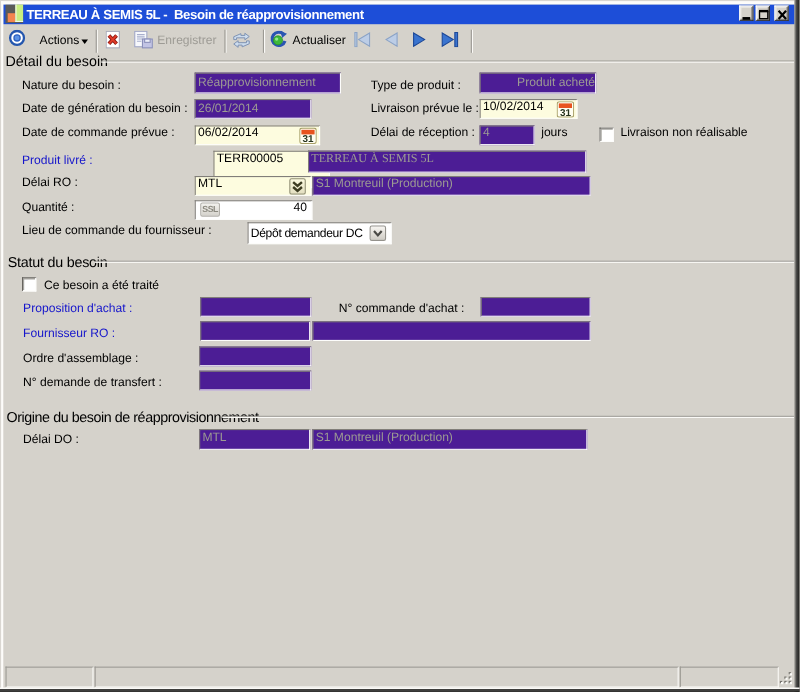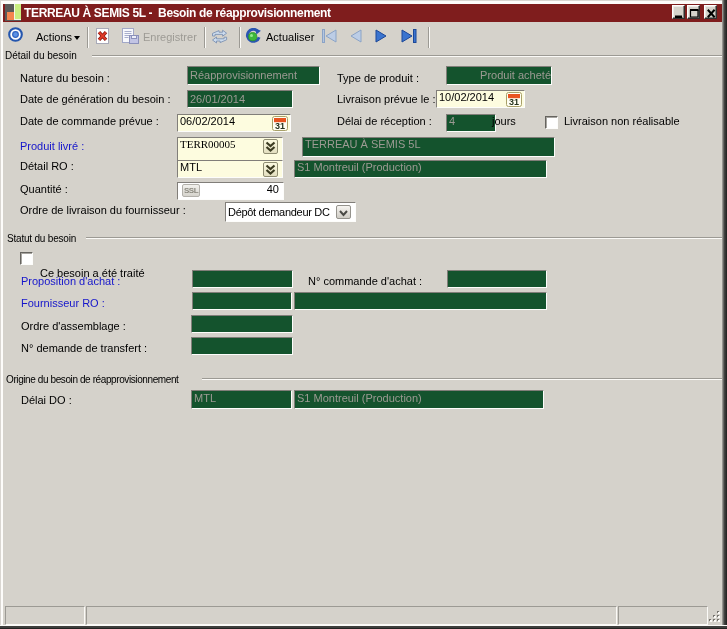--- a/index.html
+++ b/index.html
@@ -6,44 +6,44 @@
 html,body { width:727px; height:629px; overflow:hidden; }
 body { font-family:"Liberation Sans", sans-serif; font-size:11px; color:#000; background:#d5d2cb; position:relative; }
 .abs { position:absolute; }
 
 #f-top { left:0; top:0; width:727px; height:1px; background:#d9d6d1; }
 #f-top2 { left:0; top:1px; width:724px; height:3px; background:#fdfcfa; }
 #f-left { left:0; top:0; width:1px; height:629px; background:#d9d6d1; }
 #f-left2 { left:1px; top:1px; width:2px; height:625px; background:#fdfcfa; }
 #f-right { right:0; top:0; width:5px; height:629px; background:linear-gradient(to right,#aeaca6,#454543 45%,#1f1f1d); }
 #f-bottom { left:0; bottom:0; width:727px; height:4px; background:linear-gradient(#fbfaf7 0 25%, #3f3f3d 25% 75%, #232321 75%); }
-#titlebar { left:3px; top:4px; width:721px; height:18px; background:#7f1d1d; }
+#titlebar { left:3px; top:4px; width:721px; height:18px; background:#1d4ed8; }
 #ticon { position:absolute; left:2px; top:0px; width:16px; height:17px; background:#5a5a58; }
 #ticon .orange { position:absolute; left:2px; top:8px; width:7px; height:8px; background:#f4854e; }
 #ticon .green { position:absolute; left:9px; top:0px; width:7px; height:16px; background:#c9ee80; border-left:1px solid #f2f9e6; border-bottom:1px solid #f2f9e6; }
 #ttext { position:absolute; left:21px; top:0; height:18px; line-height:18px; font-size:12px; font-weight:bold; color:#fff; white-space:pre; letter-spacing:-0.35px; }
 .wbtn { position:absolute; top:1px; width:13px; height:14px; background:#d5d2cb;
   border-top:1px solid #fefefe; border-left:1px solid #fefefe;
   border-right:1px solid #303030; border-bottom:1px solid #303030;
   box-shadow:inset -1px -1px 0 #84827e, inset 1px 1px 0 #eceae6; }
 .wbtn svg { position:absolute; left:0; top:0; }
 
 .tsep { top:27px; width:2px; height:21px; border-left:1px solid #9c9a94; border-right:1px solid #fbfaf7; }
 .ttext { top:31px; font-size:11px; line-height:13px; }
 .gray { color:#9d9b95; }
 
-.ghdr { font-size:10px; line-height:11px; }
+.ghdr { font-size:13px; line-height:11px; }
 .gline { height:2px; border-top:1px solid #9c9a94; border-bottom:1px solid #fbfaf7; }
 
 .lbl { font-size:11px; line-height:12px; white-space:pre; }
 .blue { color:#1515cb; }
 .fld { border-top:1px solid #817e79; border-left:1px solid #817e79;
   border-bottom:1px solid #fdfdfb; border-right:1px solid #fdfdfb;
   font-size:11px; line-height:16px; padding-left:2px; white-space:pre; overflow:hidden; }
-.ro { background:#14532d; color:#9c9a93;margin-left:10px; }
+.ro { background:#4c1d95; color:#9c9a93; }
 .yel { background:#fdfcdf; color:#000; line-height:13px; }
 .wht { background:#fff; color:#000; }
 .cal { position:absolute; top:1px; }
 .chevbtn { position:absolute; top:1px; right:4px; width:15px; height:15px;
   background:linear-gradient(#fbfae0,#e3dfc0); border:1px solid #8f8d72; border-radius:2px; }
 .combtn { position:absolute; width:15px; height:14px;
   background:linear-gradient(#f7f5f1,#cfccc5); border:1px solid #94928c; border-radius:2px; }
 .chk { width:13px; height:13px; background:#fff; border-top:1px solid #66645f; border-left:1px solid #66645f; border-bottom:1px solid #fdfdfb; border-right:1px solid #fdfdfb; box-shadow:inset 1px 1px 0 #a7a5a0; }
 
 .sp { top:606px; height:19px; background:#d5d2cb;
@@ -155,54 +155,54 @@
       <text x="8" y="13" text-anchor="middle" font-size="9" font-weight="bold" fill="#26331e" font-family="Liberation Sans">31</text>
     </svg>
   </div>
   <div class="abs lbl" style="left:337px;top:115px;">Délai de réception :</div>
   <div class="abs fld ro" style="left:436px;top:114px;width:50px;height:18px;line-height:13px;">4</div>
   <div class="abs lbl" style="left:492px;top:115px;">jours</div>
   <div class="abs chk" style="left:545px;top:116px;"></div>
   <div class="abs lbl" style="left:564px;top:115px;">Livraison non réalisable</div>
 
   <div class="abs lbl blue" style="left:20px;top:140px;">Produit livré :</div>
-  <div class="abs fld yel" style="left:177px;top:137px;width:106px;height:34px;line-height:12px;font-family:Liberation Serif, serif;">TERR00005
+  <div class="abs fld yel" style="left:194px;top:137px;width:106px;height:34px;line-height:12px;">TERR00005
     <div class="chevbtn"><svg width="13" height="13">
         <path d="M2.5 2.5 L6.5 6 L10.5 2.5" fill="none" stroke="#3c3c22" stroke-width="2.2"></path>
         <path d="M2.5 7 L6.5 10.5 L10.5 7" fill="none" stroke="#3c3c22" stroke-width="2.2"></path>
       </svg></div>
   </div>
-  <div class="abs fld ro" style="left:292px;top:137px;width:253px;height:20px;line-height:12px;">TERREAU À SEMIS 5L</div>
-
-  <div class="abs lbl" style="left:20px;top:160px;">Détail RO :</div>
+  <div class="abs fld ro" style="left:280px;top:137px;width:253px;height:20px;line-height:12px;font-family:Liberation Serif, serif;">TERREAU À SEMIS 5L</div>
+
+  <div class="abs lbl" style="left:20px;top:160px;">Délai RO :</div>
   <div class="abs fld yel" style="left:177px;top:160px;width:106px;height:18px;line-height:12px;">MTL
     <div class="chevbtn"><svg width="13" height="13">
         <path d="M2.5 2.5 L6.5 6 L10.5 2.5" fill="none" stroke="#3c3c22" stroke-width="2.2"></path>
         <path d="M2.5 7 L6.5 10.5 L10.5 7" fill="none" stroke="#3c3c22" stroke-width="2.2"></path>
       </svg></div>
   </div>
   <div class="abs fld ro" style="left:284px;top:160px;width:253px;height:18px;line-height:12px;">S1 Montreuil (Production)</div>
 
   <div class="abs lbl" style="left:20px;top:183px;">Quantité :</div>
   <div class="abs fld wht" style="left:177px;top:182px;width:107px;height:18px;line-height:13px;text-align:right;padding-right:4px;">40
     <div style="position:absolute;left:4px;top:1px;width:18px;height:13px;background:linear-gradient(#f2f1ed,#d5d3cc);border:1px solid #b2b0aa;border-radius:2px;font-size:8px;font-weight:bold;color:#8b897f;text-align:center;line-height:11px;letter-spacing:-0.5px;">SSL</div>
   </div>
 
-  <div class="abs lbl" style="left:20px;top:204px;">Ordre de livraison du fournisseur :</div>
+  <div class="abs lbl" style="left:20px;top:204px;">Lieu de commande du fournisseur :</div>
   <div class="abs fld wht" style="left:181px;top:202px;width:131px;height:20px;line-height:18px;letter-spacing:-0.3px;margin-left:44px;">Dépôt demandeur DC
     <div class="combtn" style="right:4px;top:2px;"><svg width="13" height="12">
         <path d="M3 4 L6.5 8 L10 4" fill="none" stroke="#4a4a46" stroke-width="2"></path>
       </svg></div>
   </div>
 
   <div class="abs ghdr" style="left:7px;top:233px;letter-spacing:-0.2px;">Statut du besoin</div>
   <div class="abs gline" style="left:86px;top:237px;width:636px;"></div>
 
   <div class="abs chk" style="left:20px;top:252px;"></div>
-  <div class="abs lbl" style="left:40px;top:254px;margin-top:13px;">Ce besoin a été traité</div>
+  <div class="abs lbl" style="left:40px;top:254px;">Ce besoin a été traité</div>
 
   <div class="abs lbl blue" style="left:21px;top:275px;">Proposition d'achat :</div>
   <div class="abs fld ro" style="left:182px;top:270px;width:101px;height:18px;"></div>
   <div class="abs lbl" style="left:308px;top:275px;">N° commande d'achat :</div>
   <div class="abs fld ro" style="left:437px;top:270px;width:100px;height:18px;"></div>
 
   <div class="abs lbl blue" style="left:21px;top:297px;">Fournisseur RO :</div>
   <div class="abs fld ro" style="left:182px;top:292px;width:100px;height:18px;"></div>
   <div class="abs fld ro" style="left:284px;top:292px;width:253px;height:18px;"></div>
 

